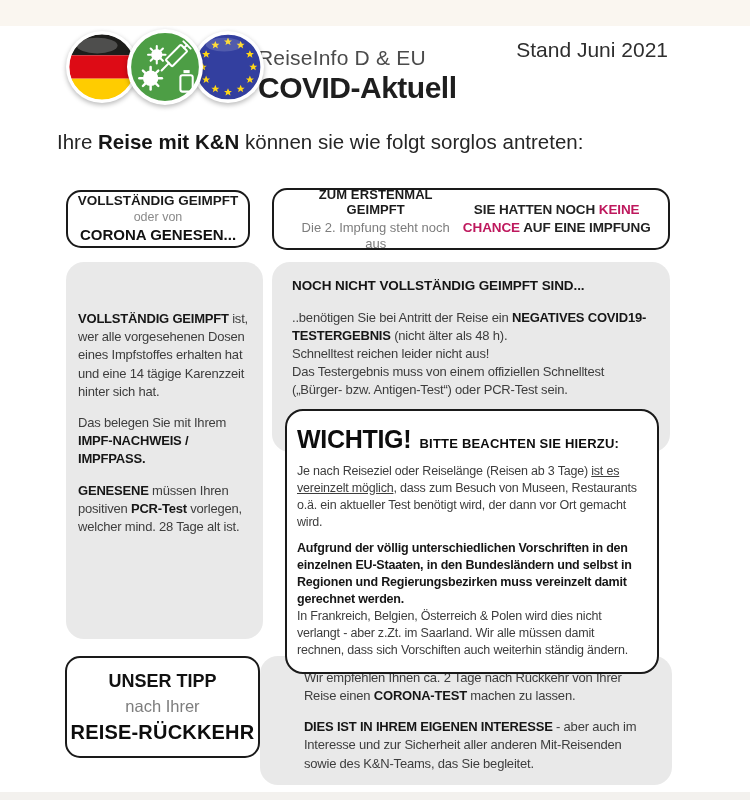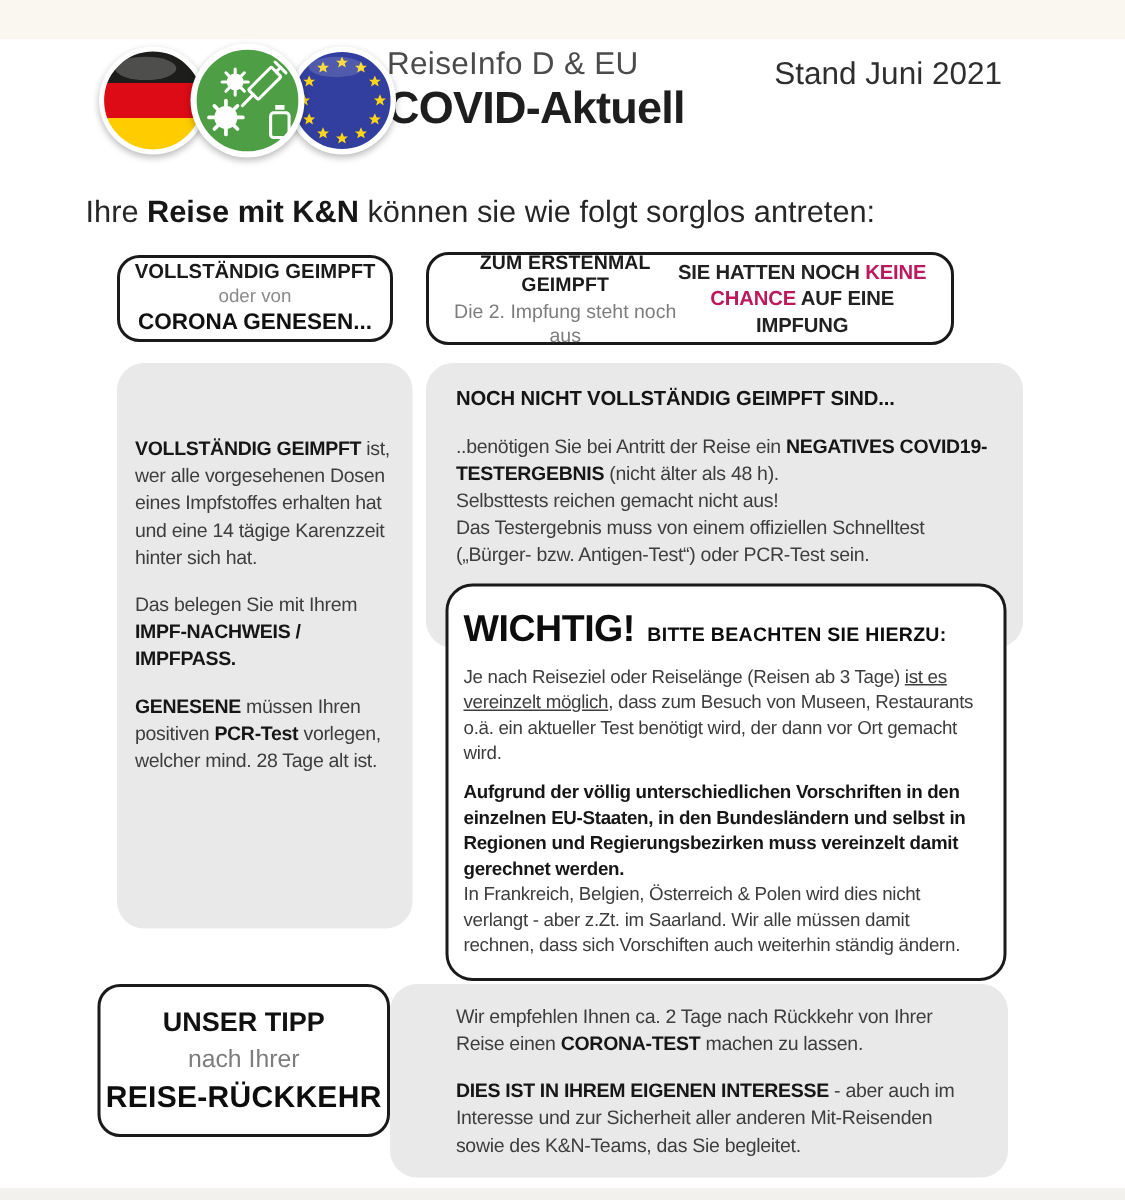--- a/index.html
+++ b/index.html
@@ -18,44 +18,44 @@
   .band-bottom{position:absolute;left:0;top:792px;width:750px;height:8px;background:var(--band-bottom);}
 
   
   .header{position:absolute;left:0;top:26px;width:750px;height:86px;}
   .badges{position:absolute;left:66px;top:3px;display:flex;align-items:center;}
   .badge{border-radius:50%;box-shadow:0 2px 5px rgba(0,0,0,.28);background:#fff;}
   .badge svg{display:block;}
   .badge.b1{z-index:1;}
   .badge.b2{z-index:3;margin-left:-11px;}
   .badge.b3{z-index:2;margin-left:-11px;}
-  .brand{position:absolute;left:258px;top:5px;}
+  .brand{position:absolute;left:258px;top:20px;}
   .brand-top{font-size:21px;color:#4b4b4b;letter-spacing:.2px;}
   .brand-main{font-size:30px;font-weight:800;color:#1e1e1e;letter-spacing:-.5px;margin-top:1px;}
   .date-stamp{position:absolute;right:82px;top:12px;font-size:21px;color:#2e2e2e;}
 
   
   .headline{position:absolute;left:57px;top:130px;width:640px;font-size:20.5px;color:#262626;}
   .rich .b{font-weight:700;color:#161616;}
   .rich .u{text-decoration:underline;}
 
   
-  .main{position:absolute;left:66px;top:168px;width:604px;display:flex;margin-left:12px;}
+  .main{position:absolute;left:66px;top:188px;width:604px;display:flex;}
   .col-left{width:187px;flex:none;}
   .col-right{width:398px;flex:none;margin-left:19px;}
 
   .outline-box{background:#fff;border:2px solid var(--border-black);border-radius:15px;}
 
   .box-vacc{width:184px;height:58px;margin-top:2px;display:flex;flex-direction:column;
     align-items:center;justify-content:center;text-align:center;line-height:1.25;}
   .box-vacc .l1{font-size:13.5px;font-weight:700;color:#1a1a1a;}
   .box-vacc .l2{font-size:12.5px;color:#8a8a8a;}
   .box-vacc .l3{font-size:15px;font-weight:800;color:#111;}
 
-  .box-first{width:352px;height:62px;display:flex;align-items:center;justify-content:space-between;
+  .box-first{width:398px;height:62px;display:flex;align-items:center;justify-content:space-between;
     padding:0 16px;text-align:center;}
   .box-first .blockA{width:178px;line-height:1.2;}
   .box-first .blockA .t{font-size:13px;font-weight:800;color:#1a1a1a;letter-spacing:.1px;}
   .box-first .blockA .s{font-size:13px;color:#7d7d7d;margin-top:2px;text-align:center;}
   .box-first .blockB{width:198px;font-size:13.5px;font-weight:600;color:#222;line-height:1.3;letter-spacing:-.1px;}
   .box-first .blockB .b{font-weight:800;color:#be185d;}
 
   .panel{background:var(--panel-gray);border-radius:18px;}
   .panel-left{width:197px;height:377px;margin-top:14px;padding:48px 10px 0 12px;
     font-size:13px;line-height:1.4;letter-spacing:-.2px;color:#3d3d3d;}
@@ -203,21 +203,21 @@
           <div class="t">GEIMPFT</div>
           <div class="s">Die 2. Impfung steht noch aus</div>
         </div>
         <div class="blockB rich"><span>SIE HATTEN NOCH </span><span class="b">KEINE</span><br><span class="b">CHANCE</span><span> AUF EINE IMPFUNG</span></div>
       </div>
 
       <div class="panel panel-right rich">
         <div class="head">
           <div>NOCH NICHT VOLLSTÄNDIG GEIMPFT SIND...</div>
         </div>
-        <p><span>..benötigen Sie bei Antritt der Reise ein </span><span class="b">NEGATIVES COVID19-TESTERGEBNIS</span><span> (nicht älter als 48 h).</span><br><span>Selbsttests reichen gemacht nicht aus!</span><br><span>Das Testergebnis muss von einem offiziellen Schnelltest („Bürger- bzw. Antigen-Test“) oder PCR-Test sein.</span></p>
+        <p><span>..benötigen Sie bei Antritt der Reise ein </span><span class="b">NEGATIVES COVID19-TESTERGEBNIS</span><span> (nicht älter als 48 h).</span><br><span>Schnelltest reichen leider nicht aus!</span><br><span>Das Testergebnis muss von einem offiziellen Schnelltest („Bürger- bzw. Antigen-Test“) oder PCR-Test sein.</span></p>
       </div>
 
       <div class="outline-box box-important rich">
         <div class="title-row">
           <span class="t-main">WICHTIG!</span>
           <span class="t-sub">BITTE BEACHTEN SIE HIERZU:</span>
         </div>
         <p><span>Je nach Reiseziel oder Reiselänge (Reisen ab 3 Tage) </span><span class="u">ist es vereinzelt möglich</span><span>, dass zum Besuch von Museen, Restaurants o.ä. ein aktueller Test benötigt wird, der dann vor Ort gemacht wird.</span></p>
         <p><span class="b">Aufgrund der völlig unterschiedlichen Vorschriften in den einzelnen EU-Staaten, in den Bundesländern und selbst in Regionen und Regierungsbezirken muss vereinzelt damit gerechnet werden.</span><br><span>In Frankreich, Belgien, Österreich &amp; Polen wird dies nicht verlangt - aber z.Zt. im Saarland. Wir alle müssen damit rechnen, dass sich Vorschiften auch weiterhin ständig ändern.</span></p>
       </div>

